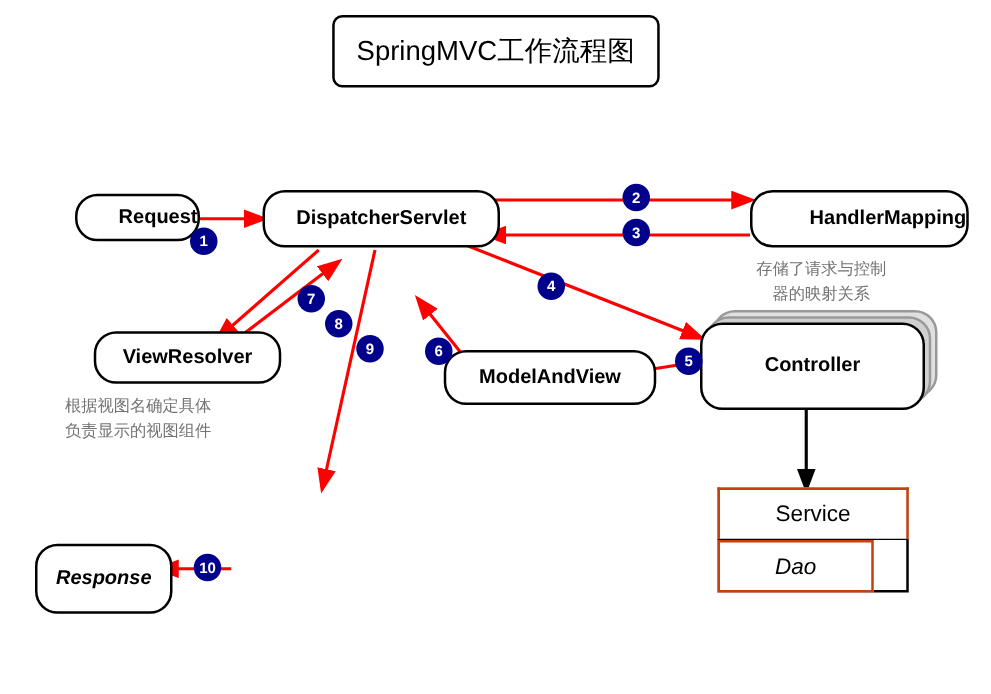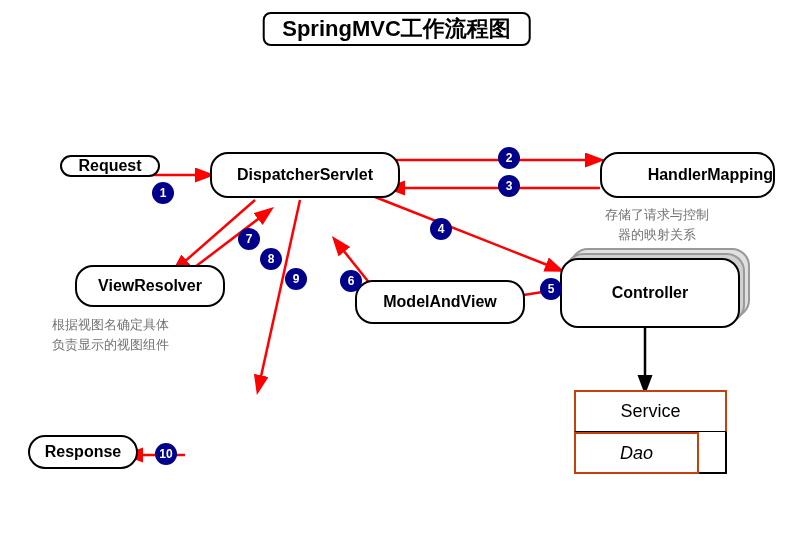--- a/index.html
+++ b/index.html
@@ -17,23 +17,23 @@
       position: relative;
       background: #fff;
     }
     .title-box {
       position: absolute;
       top: 12px;
       left: 50%;
       transform: translateX(-50%);
       border: 2px solid #000;
       border-radius: 8px;
-      padding: 0 18px;
+      padding: 12px 18px;
       font-size: 22px;
-      font-weight: bold;
+      font-weight: normal;
       white-space: nowrap;
       background: #fff;
     }
     .node {
       position: absolute;
       border: 2px solid #000;
       border-radius: 18px;
       background: #fff;
       display: flex;
       align-items: center;
@@ -143,21 +143,21 @@
   <div class="circle-num" style="left:340px;top:270px;">6</div>
 
   <div class="circle-num" style="left:238px;top:228px;">7</div>
 
   <div class="circle-num" style="left:260px;top:248px;">8</div>
 
   <div class="circle-num" style="left:285px;top:268px;">9</div>
 
   <div class="circle-num" style="left:155px;top:443px;">10</div>
 
-  <div class="node" style="left:60px;top:155px;width:100px;height:22px;">
+  <div class="node" style="left:60px;top:155px;width:100px;height:38px;justify-content:flex-end;">
     <span>Request</span>
   </div>
 
   <div class="node" style="left:210px;top:152px;width:190px;height:46px;">
     <span>DispatcherServlet</span>
   </div>
 
   <div class="node" style="left:600px;top:152px;width:175px;height:46px;justify-content:flex-end;">
     <span>HandlerMapping</span>
   </div>
@@ -186,17 +186,17 @@
     <span>Service</span>
   </div>
 
   <div class="node-rect" style="left:574px;top:432px;width:125px;height:42px;z-index:3;font-style:italic;">
     <span>Dao</span>
   </div>
 
   <div style="position:absolute;left:574px;top:390px;width:153px;height:84px;border:2px solid #000;z-index:2;"></div>
 
 
-  <div class="node" style="left:28px;top:435px;width:110px;height:34px;">
+  <div class="node" style="left:28px;top:435px;width:110px;height:56px;font-style:italic;">
     <span>Response</span>
   </div>
 
 </div>
 
 </body></html>

